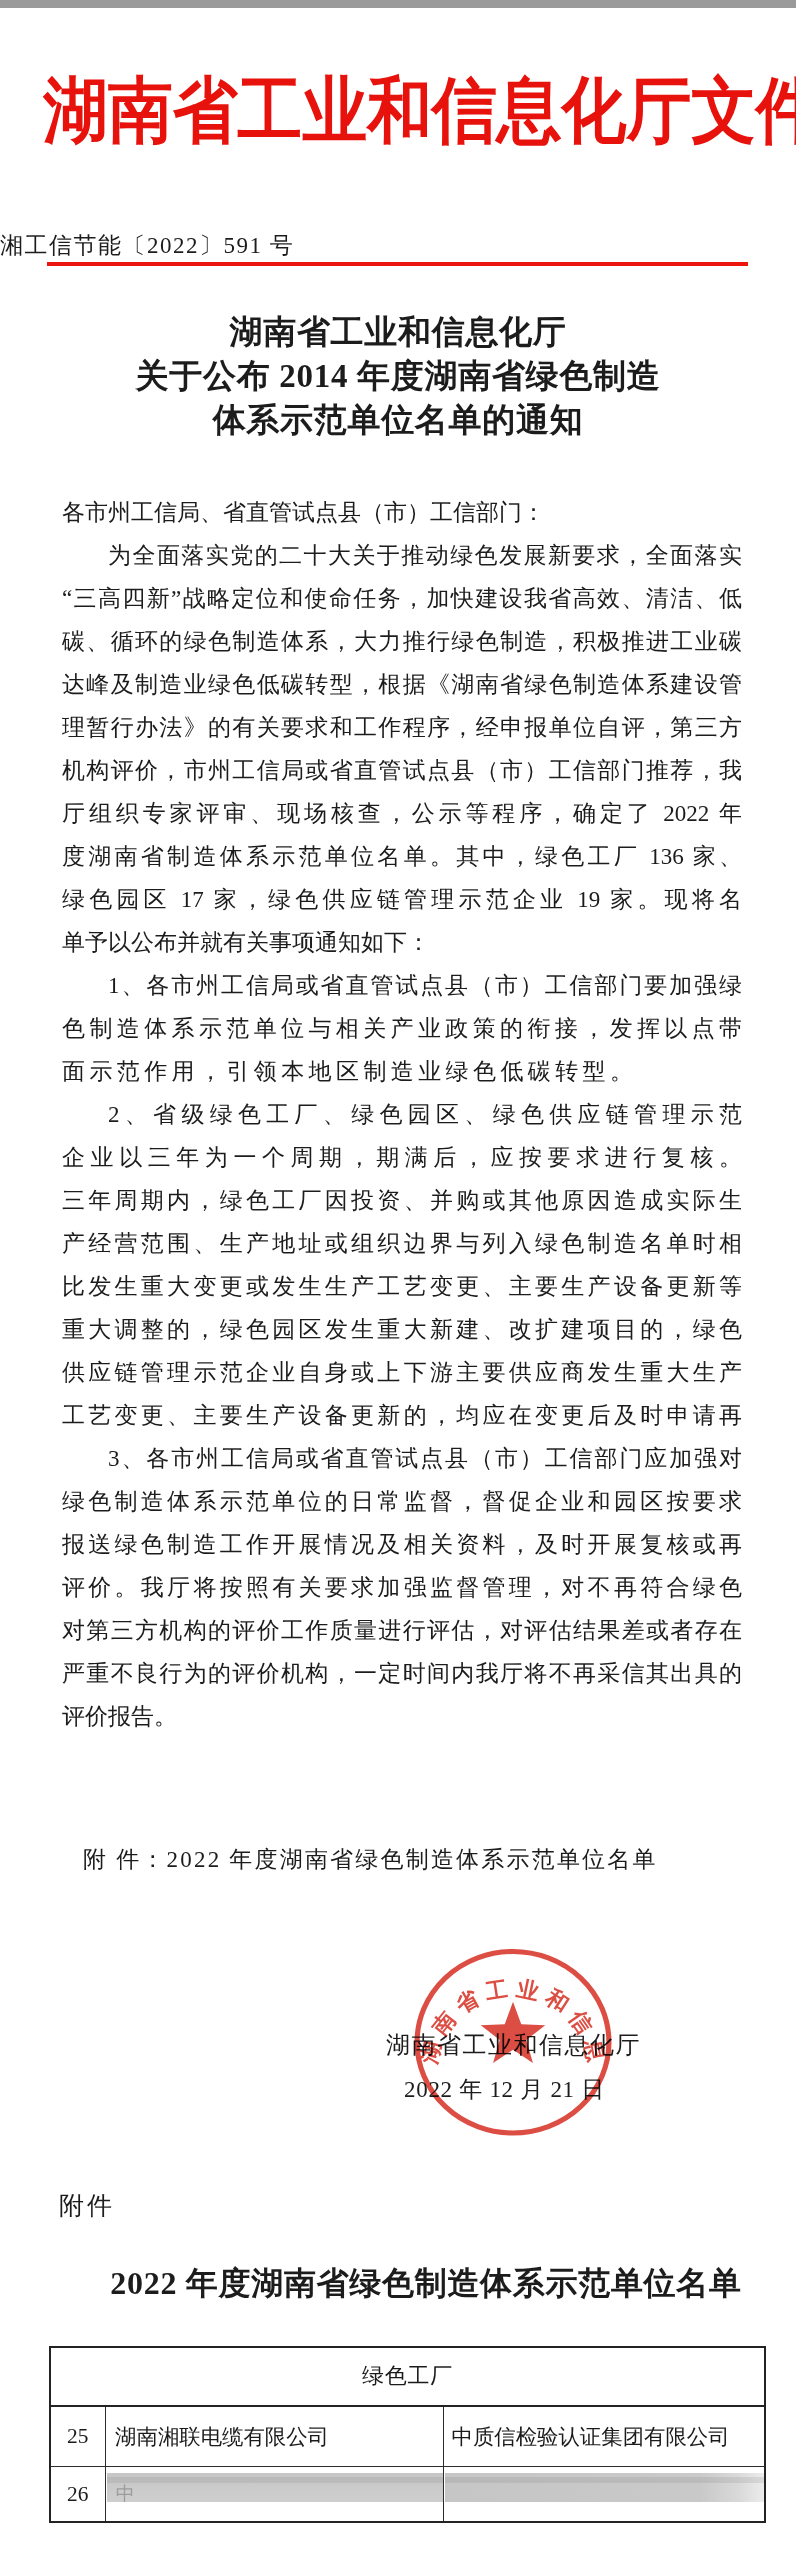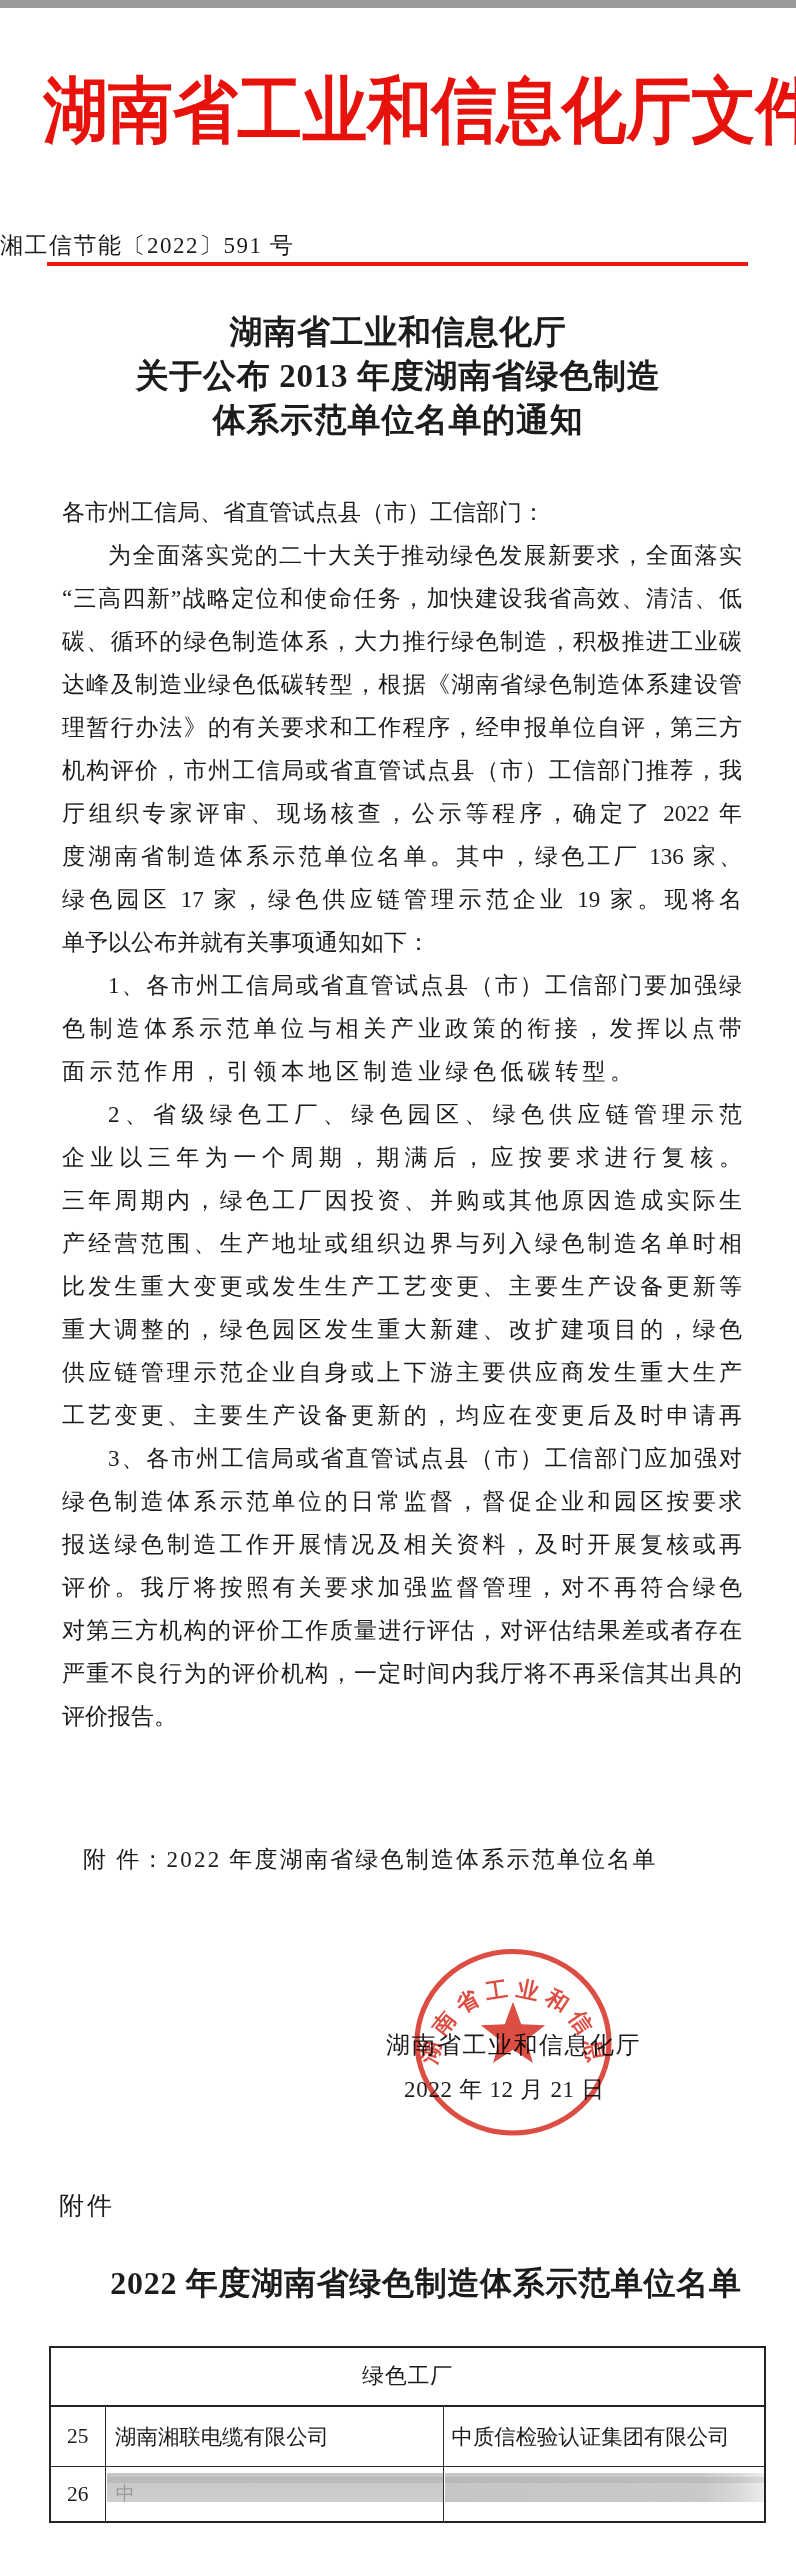--- a/index.html
+++ b/index.html
@@ -75,21 +75,21 @@
   <div class="banner">
     <span class="banner-inner">湖南省工业和信息化厅文件</span>
   </div>
 
   <div class="doc-number">湘工信节能〔2022〕591 号</div>
 
   <div class="red-rule"></div>
 
   <div class="notice-title">
     <div>湖南省工业和信息化厅</div>
-    <div>关于公布 2013 年度湖南省绿色制造</div>
+    <div>关于公布 2014 年度湖南省绿色制造</div>
     <div>体系示范单位名单的通知</div>
   </div>
 
   <div class="body-text">
     <div class="line flush">各市州工信局、省直管试点县（市）工信部门：</div>
     <div class="line indent">为全面落实党的二十大关于推动绿色发展新要求，全面落实</div>
     <div class="line">“三高四新”战略定位和使命任务，加快建设我省高效、清洁、低</div>
     <div class="line">碳、循环的绿色制造体系，大力推行绿色制造，积极推进工业碳</div>
     <div class="line">达峰及制造业绿色低碳转型，根据《湖南省绿色制造体系建设管</div>
     <div class="line">理暂行办法》的有关要求和工作程序，经申报单位自评，第三方</div>

